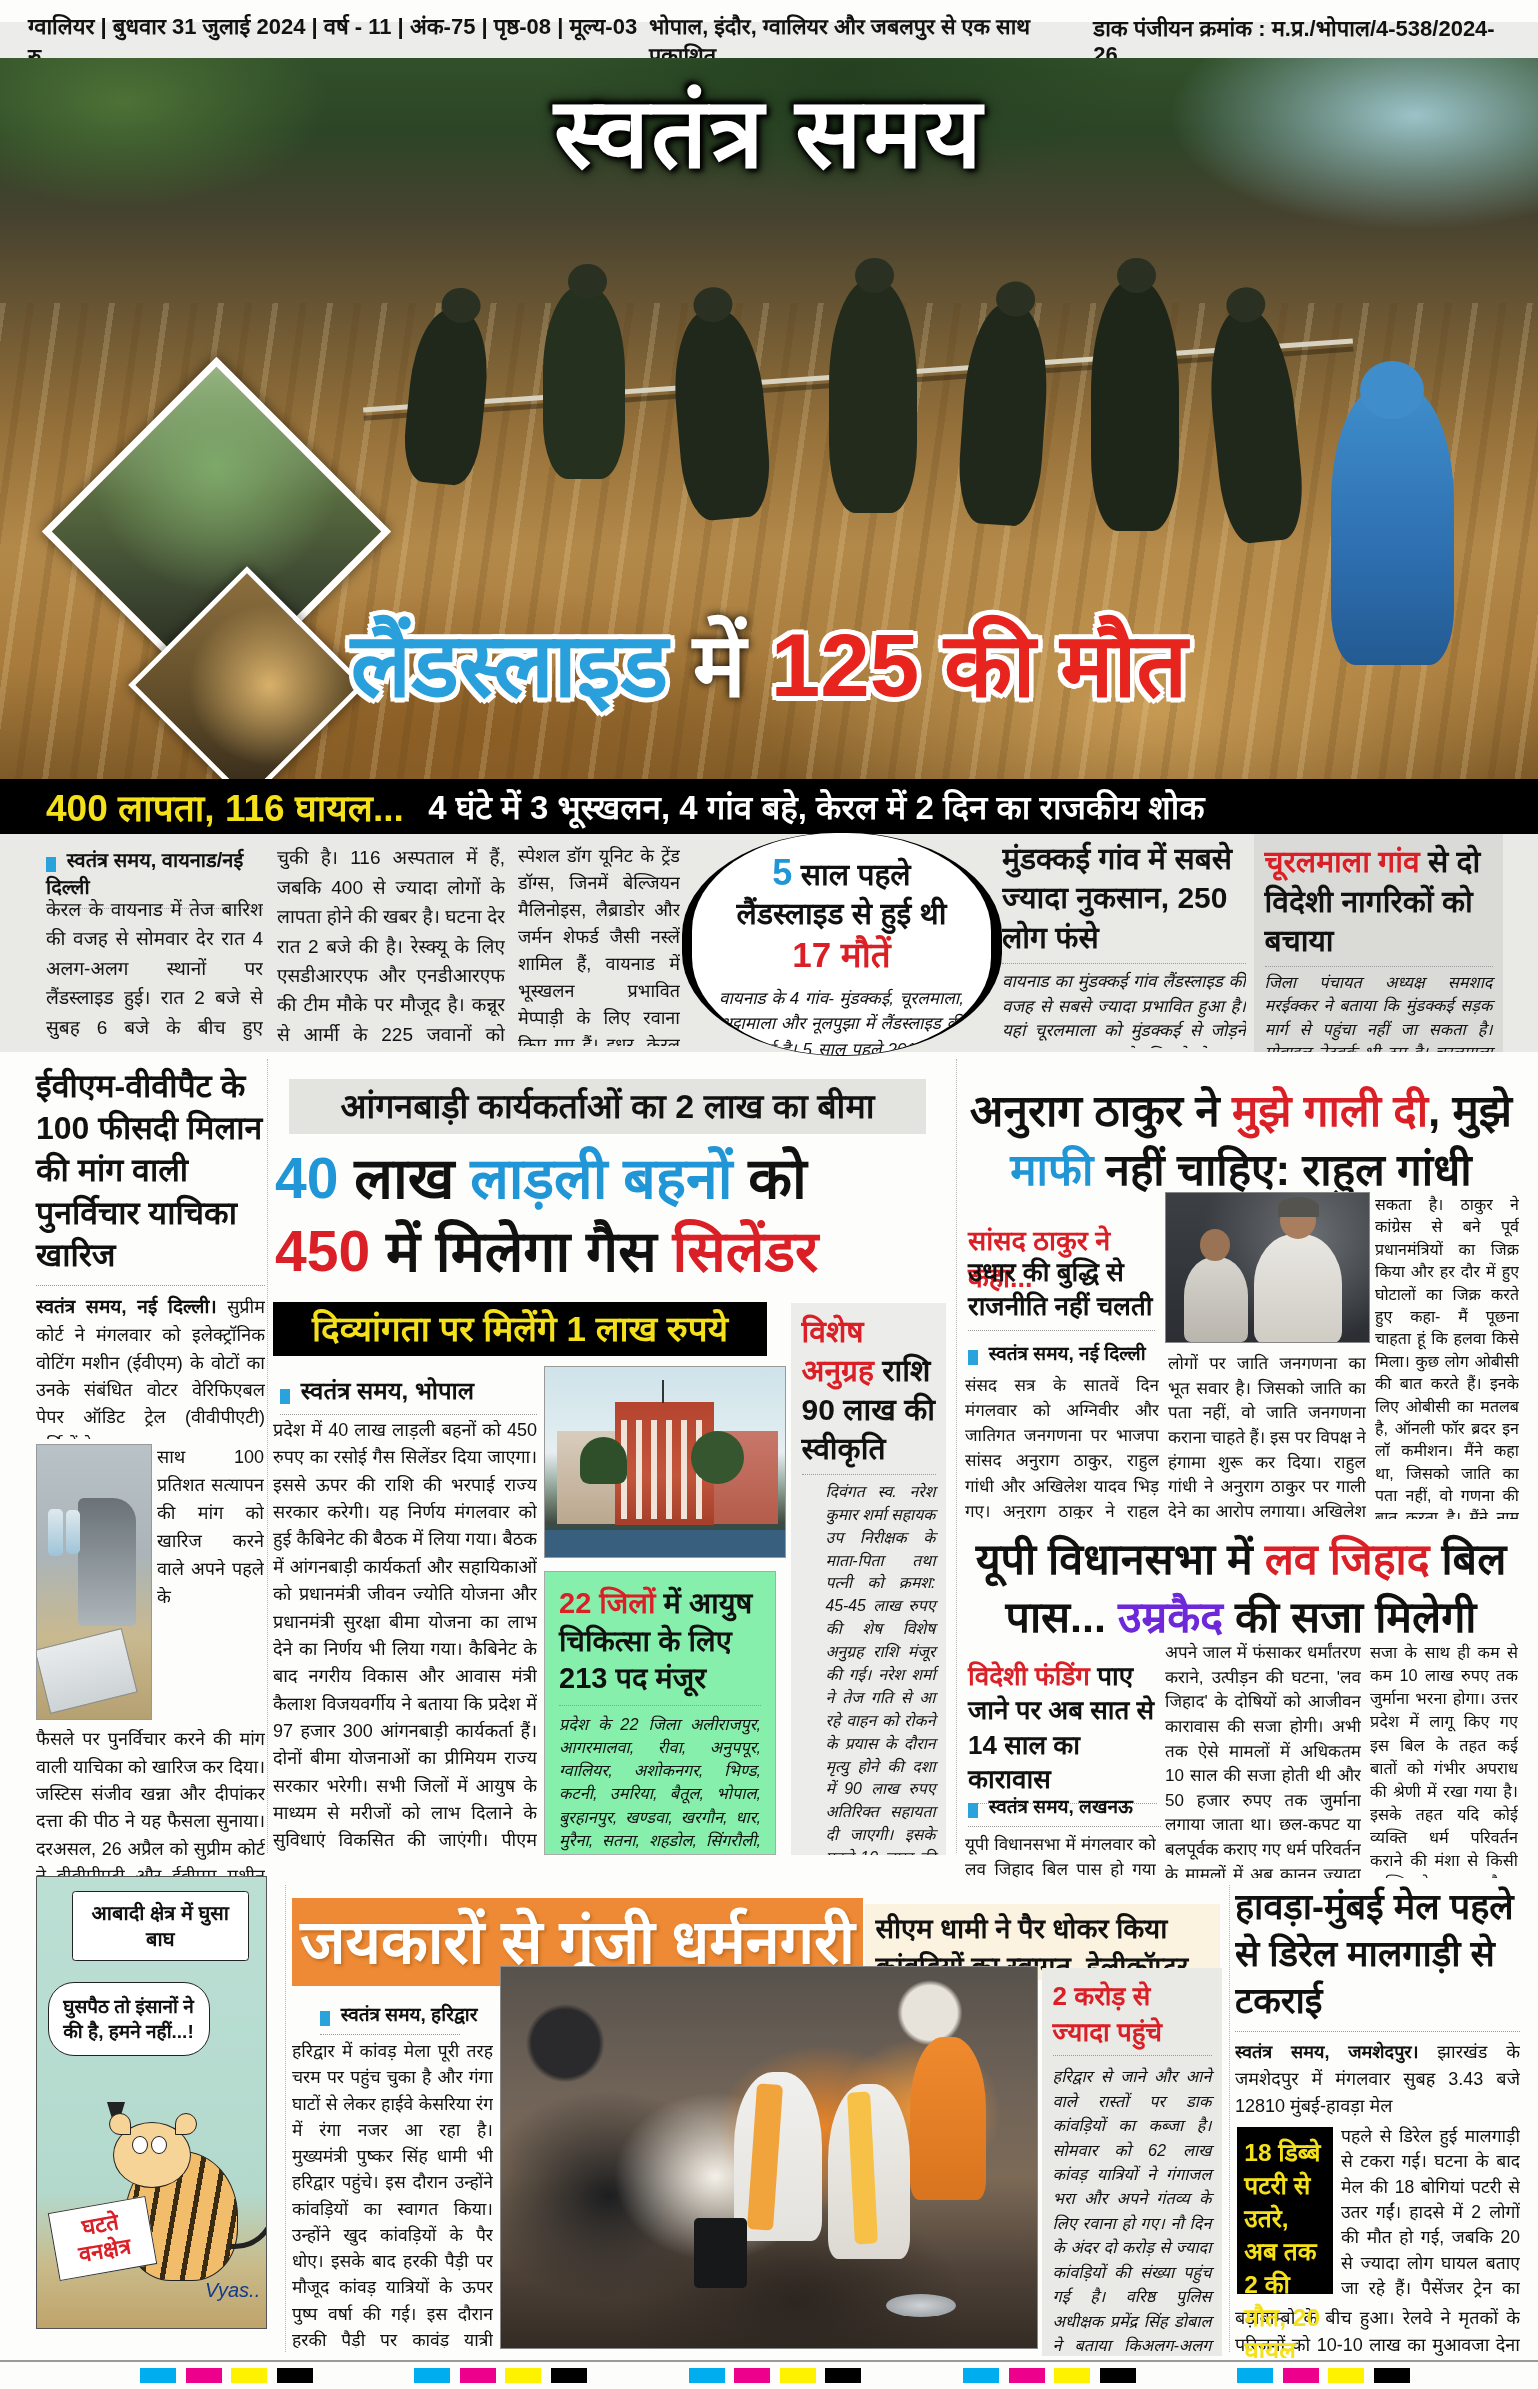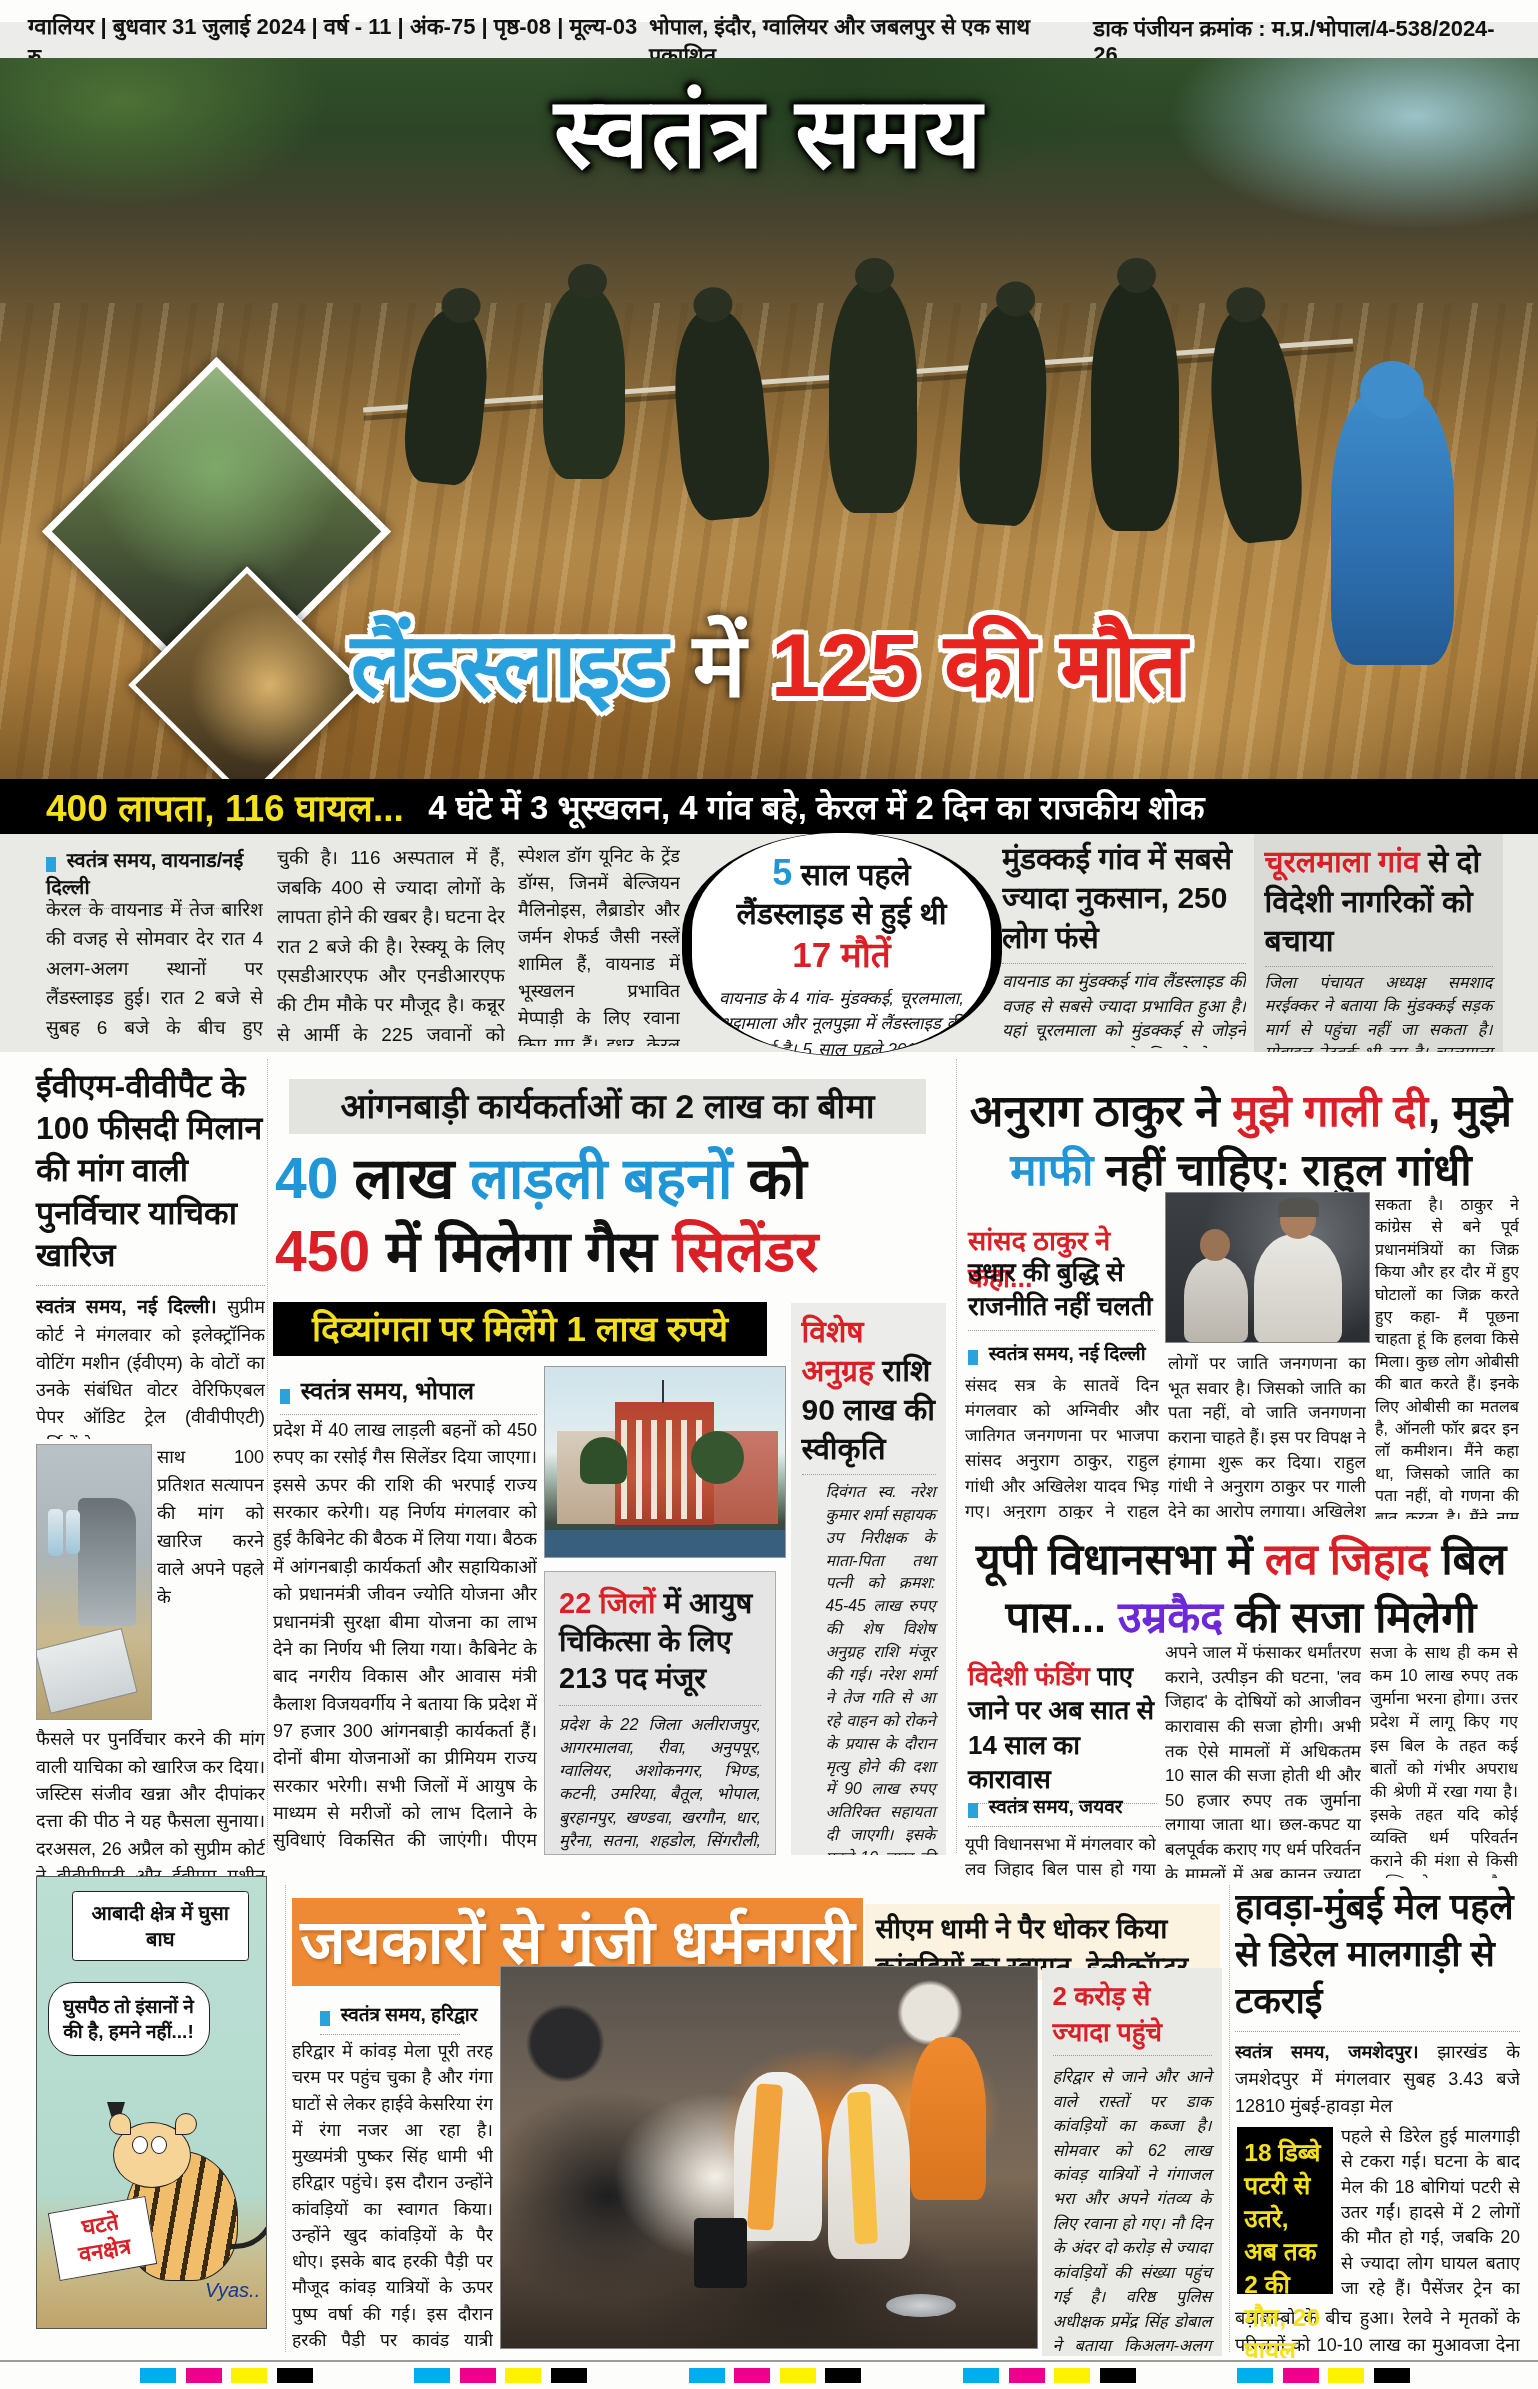--- a/index.html
+++ b/index.html
@@ -184,21 +184,21 @@
     <div class="abs" style="left:70px;top:35px;width:99px;height:123px;background:linear-gradient(180deg,#b5442e 0%,#c2563c 60%,#a53e2a 100%);"></div>
     <div class="abs" style="left:76px;top:53px;width:88px;height:99px;background:repeating-linear-gradient(90deg,#f0e4d8 0 5.8px,transparent 5.8px 15px);"></div>
     <div class="abs" style="left:11.7px;top:64px;width:58px;height:93px;background:linear-gradient(180deg,#d8cdbd,#bba78e);"></div>
     <div class="abs" style="left:169px;top:64px;width:64px;height:93px;background:linear-gradient(180deg,#c8776a,#b55c4a);"></div>
     <div class="abs" style="left:117px;top:13px;width:2.3px;height:23px;background:#333;"></div>
     <div class="abs" style="left:35px;top:70px;width:47px;height:47px;background:#2f4f2a;border-radius:50% 50% 20% 20%;"></div>
     <div class="abs" style="left:146px;top:64px;width:53px;height:53px;background:#35562e;border-radius:50%;"></div>
     <div class="abs" style="left:0;top:163px;width:240px;height:27px;background:#38607e;"></div>
   </div>
 
-  <div class="abs ovh" style="left:544px;top:1571px;width:232px;height:284px;border:1.2px solid #aaa;background:#e5e5e5;padding:13px 14px;box-sizing:border-box;">
+  <div class="abs ovh" style="left:544px;top:1571px;width:232px;height:284px;border:1.2px solid #aaa;background:#86efac;padding:13px 14px;box-sizing:border-box;">
     <div class="b" style="font-size:29px;line-height:1.3;">
       <span class="red">22 जिलों</span><span> में आयुष चिकित्सा के लिए 213 पद मंजूर</span>
     </div>
     <div class="dotrule" style="margin:7px 0;"></div>
     <div class="jus i" style="font-size:16.3px;line-height:1.42;">प्रदेश के 22 जिला अलीराजपुर, आगरमालवा, रीवा, अनुपपूर, ग्वालियर, अशोकनगर, भिण्ड, कटनी, उमरिया, बैतूल, भोपाल, बुरहानपुर, खण्डवा, खरगौन, धार, मुरैना, सतना, शहडोल, सिंगरौली, उज्जैन, सागर एवं निवाडी एलोपैथी चिकित्सालय में आयुष चिकित्सा उपलब्ध कराने के उददेश्य से आयुष विंग की स्थापना एवं संचालन के लिए आवश्यक 213 पदों के सृजन की स्वीकृति दी। साथ ही 19 करोड़ रुपए बजट आवंटन की सहमति दिए जाने का निर्णय लिया गया।</div>
   </div>
 
   <div class="abs ovh" style="left:791px;top:1303px;width:155px;height:552px;background:#ececea;padding:9.3px 10.5px;box-sizing:border-box;">
     <div class="b" style="font-size:30px;line-height:1.3;">
       <span class="red">विशेष अनुग्रह</span><span> राशि 90 लाख की स्वीकृति</span>
@@ -242,21 +242,21 @@
     <div>
       <span>पास... </span><span class="maroon">उम्रकैद</span><span> की सजा मिलेगी</span>
     </div>
   </div>
   <div class="abs b" style="left:968px;top:1659px;width:189px;font-size:26px;line-height:1.32;">
     <span class="red">विदेशी फंडिंग</span><span> पाए जाने पर अब सात से 14 साल का कारावास</span>
     <div class="dotrule" style="margin-top:7px;"></div>
   </div>
   <div class="abs" style="left:968px;top:1793px;width:193px;">
     <span class="bsq"></span>
-    <span class="b" style="font-size:19px;">स्वतंत्र समय, जयवर</span>
+    <span class="b" style="font-size:19px;">स्वतंत्र समय, लखनऊ</span>
     <div class="dotrule" style="margin-top:7px;"></div>
   </div>
   <div class="abs jus ovh" style="left:965px;top:1833px;width:191px;height:46px;font-size:17px;line-height:1.45;">यूपी विधानसभा में मंगलवार को लव जिहाद बिल पास हो गया है। अवैध धर्म परिवर्तन की बढ़ती घटनाओं पर नकेल कसने के लिए सरकार ने कानून का दायरा और सजा, दोनों को बढ़ा दिया है। इस कानून के तहत किसी महिला को</div>
   <div class="abs jus ovh" style="left:1165px;top:1641px;width:196px;height:237px;font-size:17px;line-height:1.45;">अपने जाल में फंसाकर धर्मांतरण कराने, उत्पीड़न की घटना, 'लव जिहाद' के दोषियों को आजीवन कारावास की सजा होगी। अभी तक ऐसे मामलों में अधिकतम 10 साल की सजा होती थी और 50 हजार रुपए तक जुर्माना लगाया जाता था। छल-कपट या बलपूर्वक कराए गए धर्म परिवर्तन के मामलों में अब कानून ज्यादा सख्त हो गया है। मतांतरण के लिए विदेशी फंडिंग पाई जाने की स्थिति में अब सात से 14 साल तक की</div>
   <div class="abs jus ovh" style="left:1370px;top:1641px;width:148px;height:237px;font-size:16.3px;line-height:1.42;">सजा के साथ ही कम से कम 10 लाख रुपए तक जुर्माना भरना होगा। उत्तर प्रदेश में लागू किए गए इस बिल के तहत कई बातों को गंभीर अपराध की श्रेणी में रखा गया है। इसके तहत यदि कोई व्यक्ति धर्म परिवर्तन कराने की मंशा से किसी व्यक्ति को धमकाता है या हमला करता है, तो इसे गंभीर अपराध माना जाएगा। इसके अलावा शादी करने या शादी का झांसा देकर षड्यंत्र करके मतांतरण को भी गंभीर अपराध माना जाएगा।</div>
 
   <div class="abs ctr" style="left:292px;top:1898px;width:571px;height:88px;background:#ee8a35;">
     <span class="b" style="font-size:61px;line-height:88px;color:#fff;text-shadow:1.8px 1.8px 3.5px rgba(120,60,0,.4);">जयकारों से गूंजी धर्मनगरी</span>
   </div>
   <div class="abs b" style="left:865px;top:1904px;width:355px;height:76px;background:#fbf3df;font-size:27.4px;line-height:1.38;padding:5.8px 10.5px;box-sizing:border-box;overflow:hidden;">सीएम धामी ने पैर धोकर किया कांवड़ियों का स्वागत, हेलीकॉप्टर से की गई पुष्पवर्षा</div>

